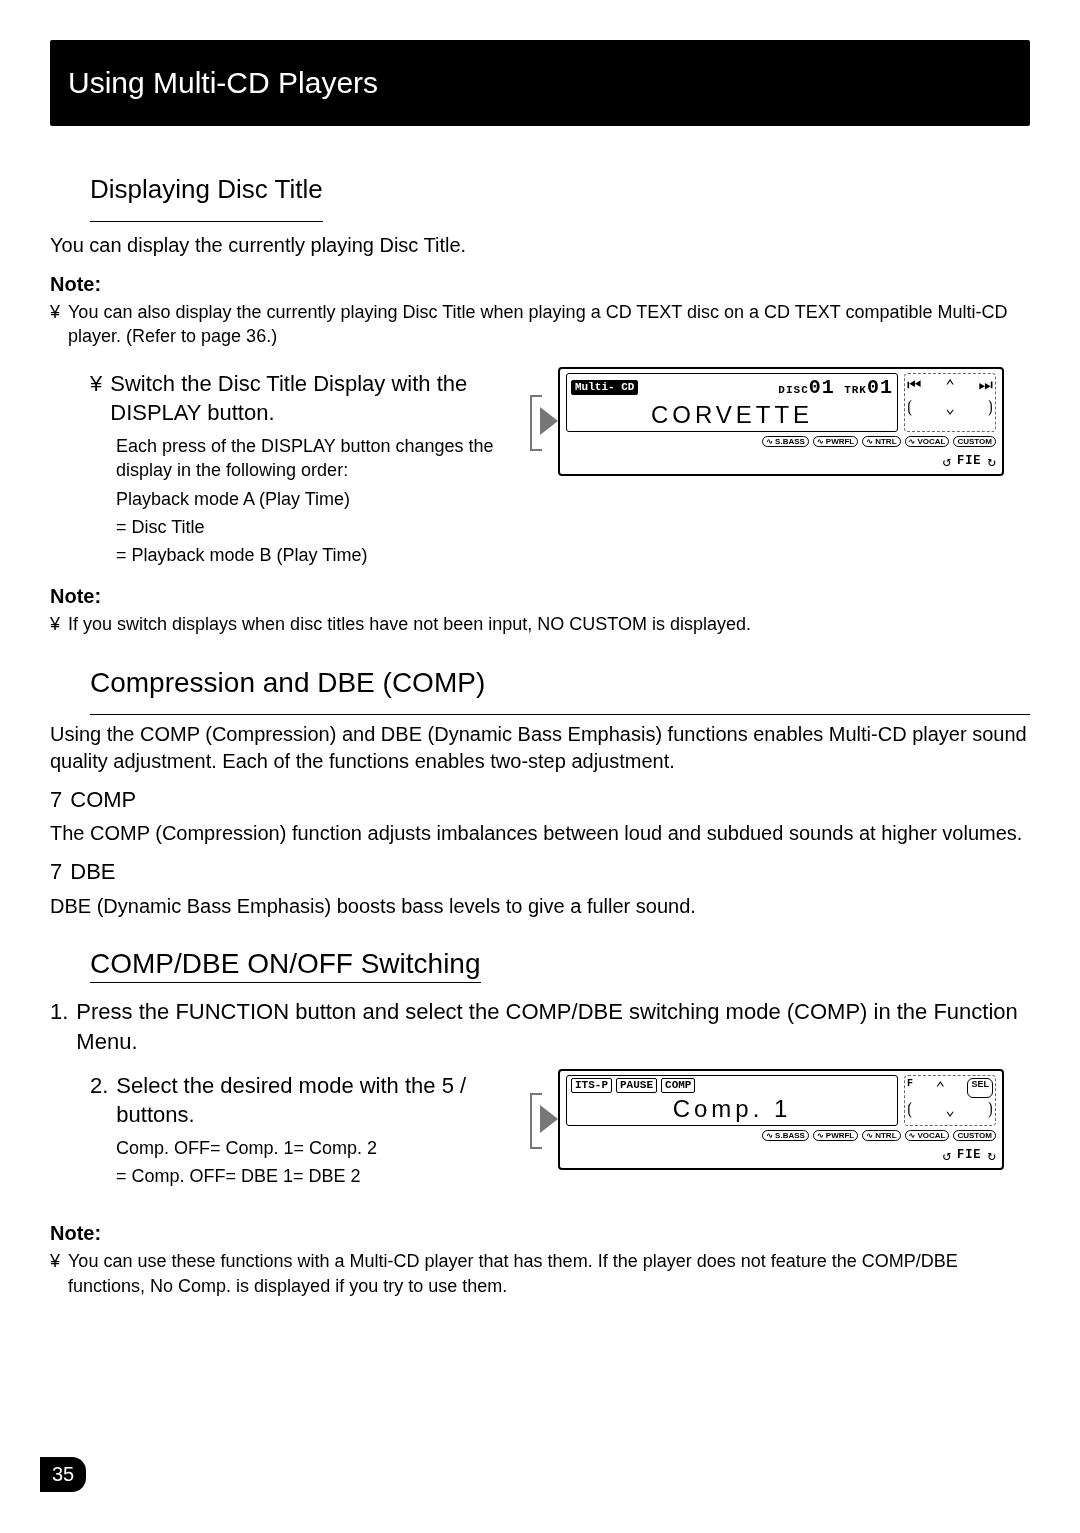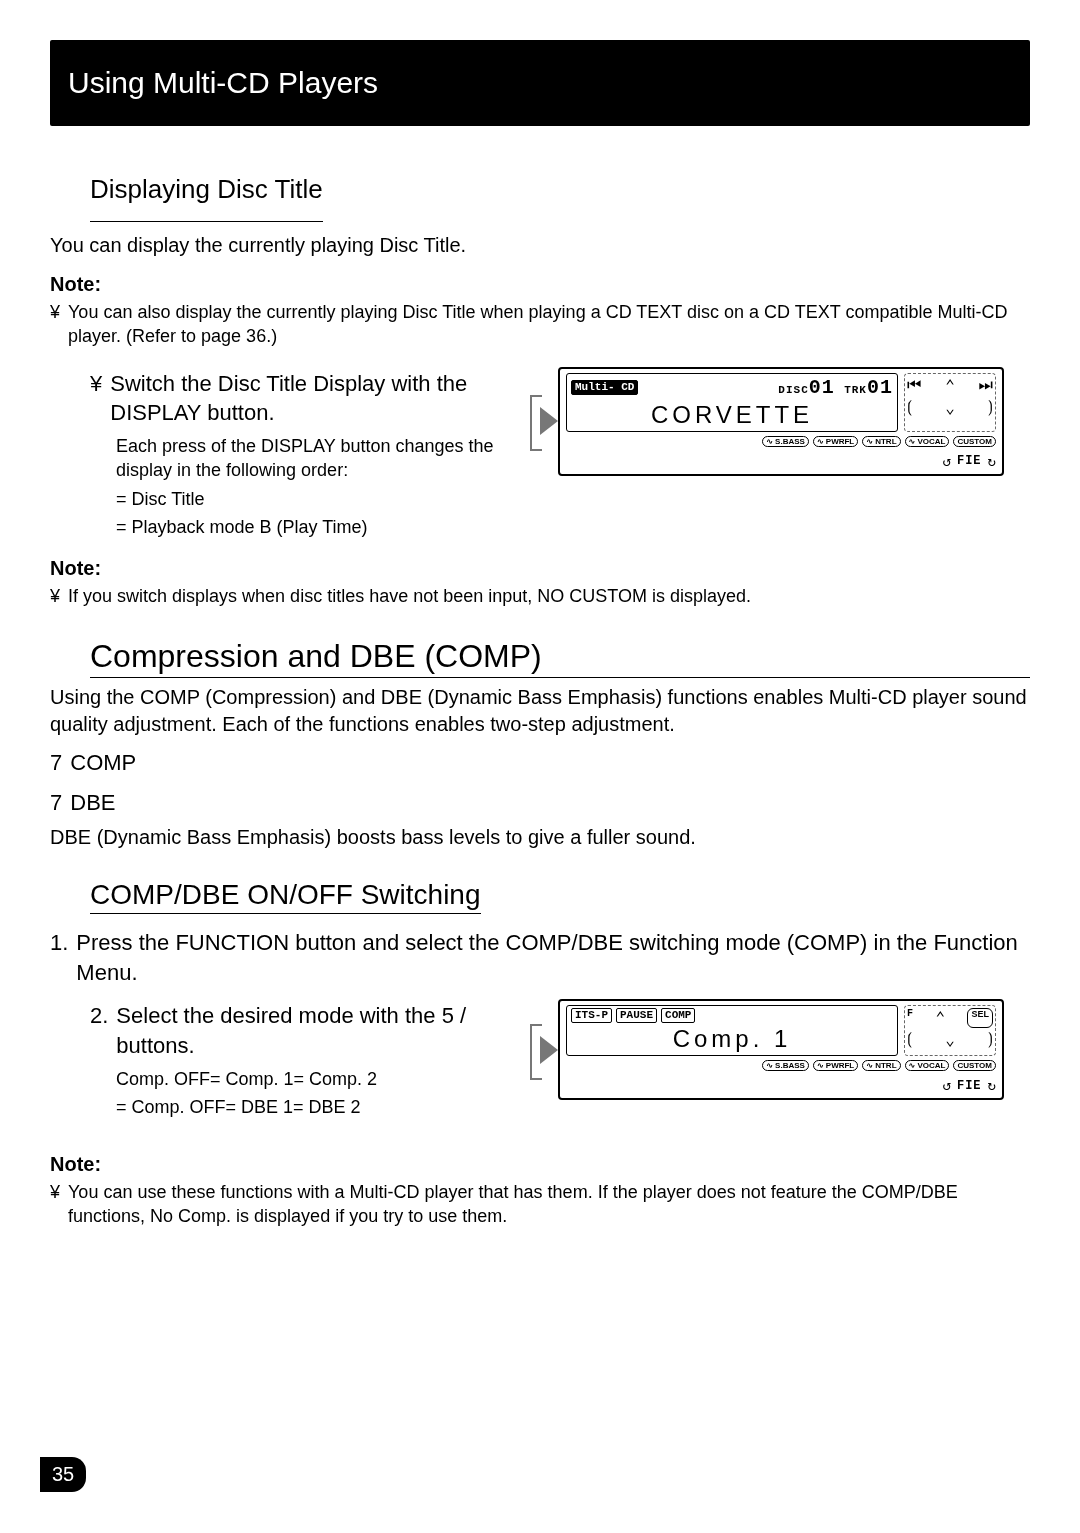--- a/index.html
+++ b/index.html
@@ -1,20 +1,20 @@
 <!DOCTYPE html>
 <html><head>
 <meta charset="utf-8">
 <style>
   html,body{margin:0;padding:0;background:#fff;color:#000;font-family:Arial,Helvetica,sans-serif;}
   .page{width:1080px;height:1533px;position:relative;box-sizing:border-box;padding:40px 50px 40px 50px;}
   .title-bar{background:#000;color:#fff;font-size:30px;padding:26px 18px;border-radius:2px;margin:0 0 30px 0;font-weight:400;}
   .h1{font-size:26px;margin:18px 0 4px 0;font-weight:400;}
   .h1.underline{border-bottom:1px solid #000;display:inline-block;padding-bottom:16px;}
-  .h1-full{font-size:32px;margin:30px 0 6px 0;font-weight:400;border-bottom:1px solid #000;display:block;padding-bottom:2px;}
+  .h1-full{font-size:28px;margin:30px 0 6px 0;font-weight:400;border-bottom:1px solid #000;display:block;padding-bottom:15px;}
   .h2{font-size:28px;margin:22px 0 4px 0;font-weight:400;border-bottom:1px solid #000;display:inline-block;padding-bottom:2px;}
   .indent1{margin-left:40px;}
   .indent2{margin-left:70px;}
   .body{font-size:20px;line-height:1.35;margin:6px 0;}
   .body-s{font-size:18px;line-height:1.35;margin:4px 0;}
   .note-label{font-size:20px;font-weight:700;margin:14px 0 0 0;}
   .bullet{display:flex;gap:8px;}
   .bullet .sym{flex:0 0 auto;}
   .row{display:flex;gap:20px;align-items:flex-start;}
   .col{flex:1 1 0;}
@@ -58,20 +58,21 @@
     <span>You can also display the currently playing Disc Title when playing a CD TEXT disc on a CD TEXT compatible Multi-CD player. (Refer to page 36.)</span>
   </div>
 
   <div class="row" style="margin-top:14px;">
     <div class="col indent1" style="max-width:430px;">
       <div class="body bullet" style="font-size:22px;">
         <span class="sym">¥</span>
         <span>Switch the Disc Title Display with the DISPLAY button.</span>
       </div>
       <div class="body-s" style="margin-left:26px;">Each press of the DISPLAY button changes the display in the following order:</div>
+      <div class="body-s" style="margin-left:26px;">Playback mode A (Play Time)</div>
       <div class="body-s" style="margin-left:26px;">=  Disc Title</div>
       <div class="body-s" style="margin-left:26px;">=  Playback mode B (Play Time)</div>
     </div>
     <div class="col">
 
       <div class="lcd-wrap">
         <div class="lcd-pointer"></div>
         <div class="lcd">
           <div style="display:flex;gap:6px;align-items:stretch;">
             <div class="lcd-left">
@@ -125,20 +126,21 @@
 
   <div class="indent1">
     <div class="h1-full">Compression and DBE (COMP)</div>
   </div>
   <div class="indent2 body">Using the COMP (Compression) and DBE (Dynamic Bass Emphasis) functions enables Multi-CD player sound quality adjustment. Each of the functions enables two-step adjustment.</div>
 
   <div class="indent1 body bullet" style="font-size:22px;margin-top:10px;">
     <span class="sym">7</span>
     <span>COMP</span>
   </div>
+  <div class="indent2 body">The COMP (Compression) function adjusts imbalances between loud and subdued sounds at higher volumes.</div>
 
   <div class="indent1 body bullet" style="font-size:22px;margin-top:10px;">
     <span class="sym">7</span>
     <span>DBE</span>
   </div>
   <div class="indent2 body">DBE (Dynamic Bass Emphasis) boosts bass levels to give a fuller sound.</div>
 
   <div class="indent1">
     <div class="h2">COMP/DBE ON/OFF Switching</div>
   </div>

